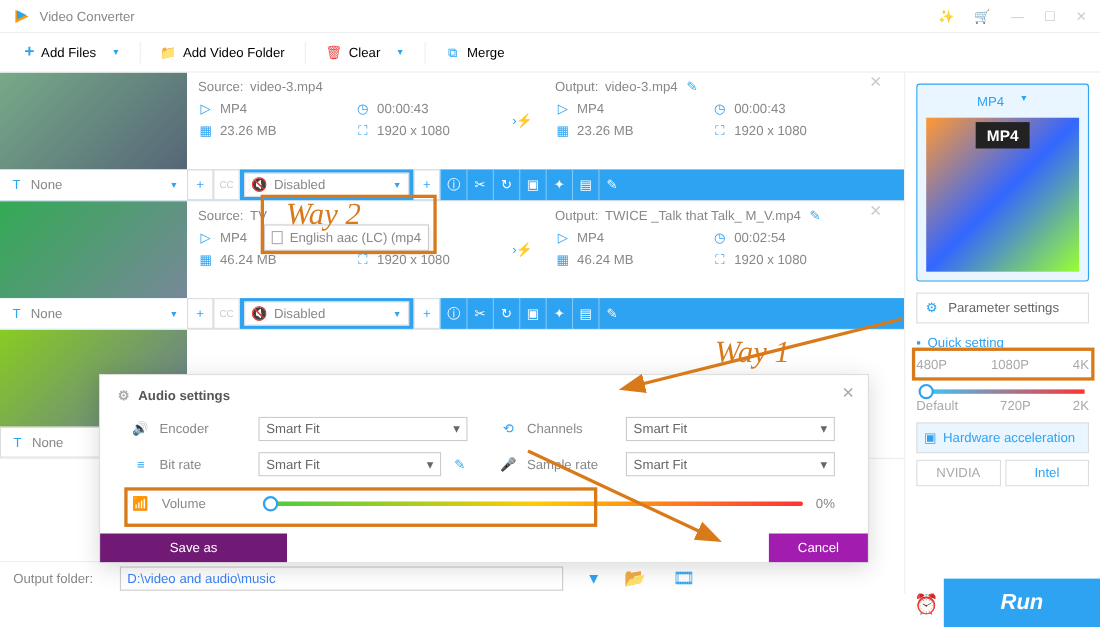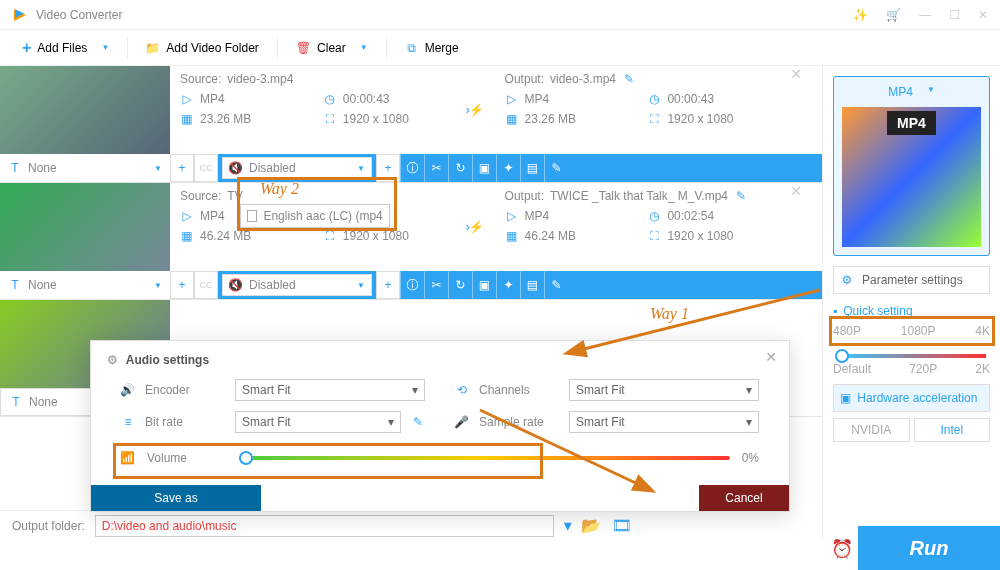--- a/index.html
+++ b/index.html
@@ -50,43 +50,43 @@
 .sp-body { padding: 0 30px 12px; }
 .sp-row { display: flex; gap: 30px; margin-bottom: 10px; align-items: center; }
 .sp-field { flex: 1; display: flex; align-items: center; gap: 10px; }
 .sp-label { width: 80px; color: #888; }
 .sp-select { flex: 1; height: 22px; border: 1px solid #ccc; padding: 0 6px; display: flex; align-items: center; justify-content: space-between; color: #666; gap: 24px; }
 .sp-vol-row { display: flex; align-items: center; gap: 12px; padding: 8px 0; }
 .vol-slider { flex: 1; height: 4px; background: linear-gradient(90deg,#4c4,#fc0,#f33); border-radius: 2px; position: relative; }
 .vol-knob { position: absolute; left: 0; top: -5px; width: 14px; height: 14px; border: 2px solid #2ea3f2; background: #fff; border-radius: 50%; }
 .sp-buttons { display: flex; height: 26px; }
 .sp-buttons button { flex: 1; border: none; color: #fff; cursor: pointer; font-size: 12px; }
-.btn-save { background: #0369a1; }
+.btn-save { background: #701a75; }
 .btn-blank { background: #fff; }
 .btn-ok { background: #2ea3f2; }
-.btn-cancel { background: #7f1d1d; }
-
-.annotation { position: absolute; font-family: cursive; font-style: italic; font-size: 16px; color: #d97a1a; z-index: 12; pointer-events: none; }
+.btn-cancel { background: #a21caf; }
+
+.annotation { position: absolute; font-family: cursive; font-style: italic; font-size: 28px; color: #d97a1a; z-index: 12; pointer-events: none; }
 .arrow-svg { position: absolute; z-index: 12; pointer-events: none; }
 
 .side-label { text-align: center; color: #888; margin-bottom: 8px; }
 .format-card { border: 1px solid #2ea3f2; border-radius: 3px; padding: 4px; background: #eaf6ff; }
 .format-title { text-align: center; color: #2ea3f2; font-size: 13px; padding: 4px; display: flex; justify-content: center; gap: 6px; }
 .format-thumb { height: 140px; background: linear-gradient(135deg,#f93,#36f,#9f3); margin: 4px; display: flex; align-items: flex-start; justify-content: center; }
 .mp4-badge { background: #222; color: #fff; font-weight: bold; padding: 4px 10px; margin-top: 4px; font-size: 14px; }
 .param-btn { display: flex; align-items: center; gap: 8px; padding: 6px; border: 1px solid #ddd; margin-top: 10px; color: #666; cursor: pointer; }
 .quick-label { color: #2ea3f2; margin: 10px 0 6px; display: flex; align-items: center; gap: 6px; }
 .quality-slider { height: 4px; background: linear-gradient(90deg,#3cf,#f33); margin: 16px 4px 4px; position: relative; }
 .q-labels { display: flex; justify-content: space-between; color: #aaa; font-size: 10px; }
 .hw-btn { display: flex; align-items: center; gap: 6px; padding: 6px; border: 1px solid #ddd; margin-top: 8px; color: #2ea3f2; background: #eaf6ff; cursor: pointer; }
 .gpu-row { display: flex; gap: 4px; margin-top: 6px; }
 .gpu-btn { flex: 1; padding: 4px; border: 1px solid #ddd; color: #aaa; text-align: center; cursor: pointer; }
 
-.footer { height: 30px; border-top: 1px solid #eee; display: flex; align-items: center; padding: 0 12px; gap: 10px; position: absolute; bottom: 0; left: 0; right: 178px; }
-.folder-input { flex: 1; height: 22px; border: 1px solid #ccc; padding: 0 6px; color: #ef4444; display: flex; align-items: center; }
+.footer { height: 30px; border-top: 1px solid #eee; display: flex; align-items: center; padding: 0 12px; gap: 24px; position: absolute; bottom: 0; left: 0; right: 178px; }
+.folder-input { flex: 1; height: 22px; border: 1px solid #ccc; padding: 0 6px; color: #3b82f6; display: flex; align-items: center; }
 .footer-ic { color: #2ea3f2; cursor: pointer; font-size: 16px; }
 .run-btn { position: absolute; right: 0; bottom: 0; width: 142px; height: 44px; background: #2ea3f2; color: #fff; font-size: 20px; font-style: italic; font-weight: bold; border: none; cursor: pointer; }
 .alarm { position: absolute; right: 146px; bottom: 10px; color: #2ea3f2; font-size: 18px; }
 </style>
 </head>
 <body>
 
 <div class="titlebar">
   <svg class="logo" viewBox="0 0 16 16">
       <polygon points="2,2 14,8 2,14" fill="#f90"></polygon>

